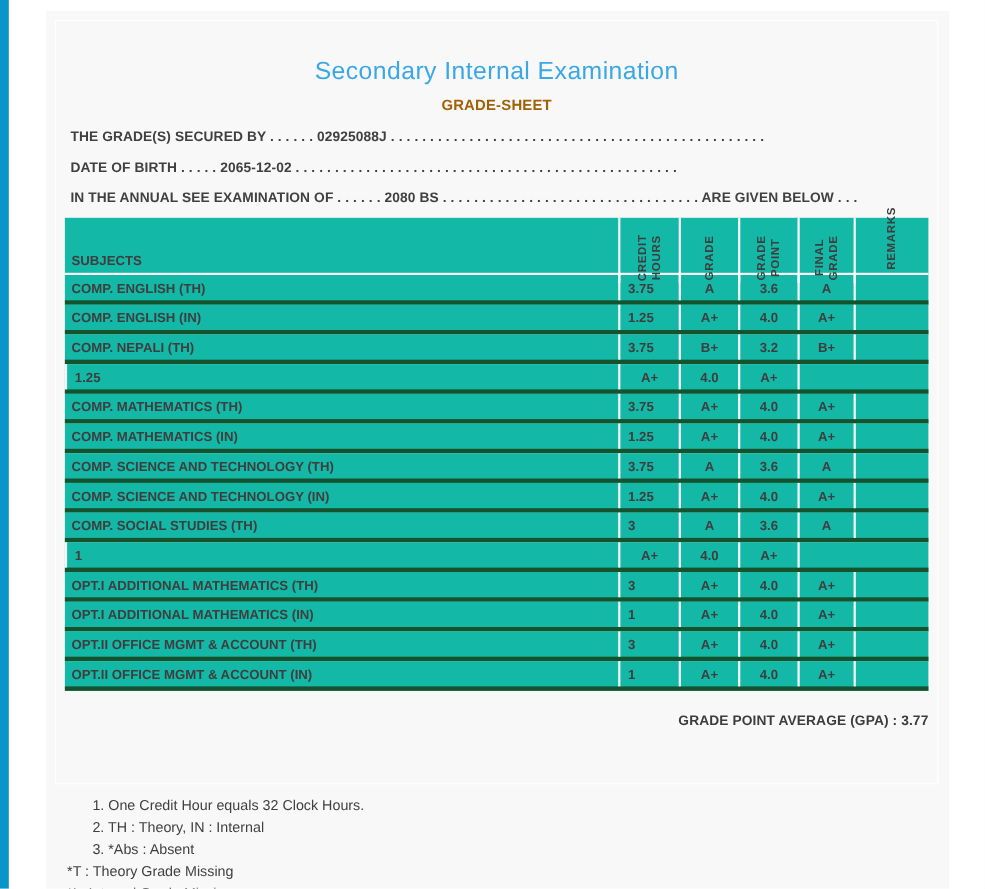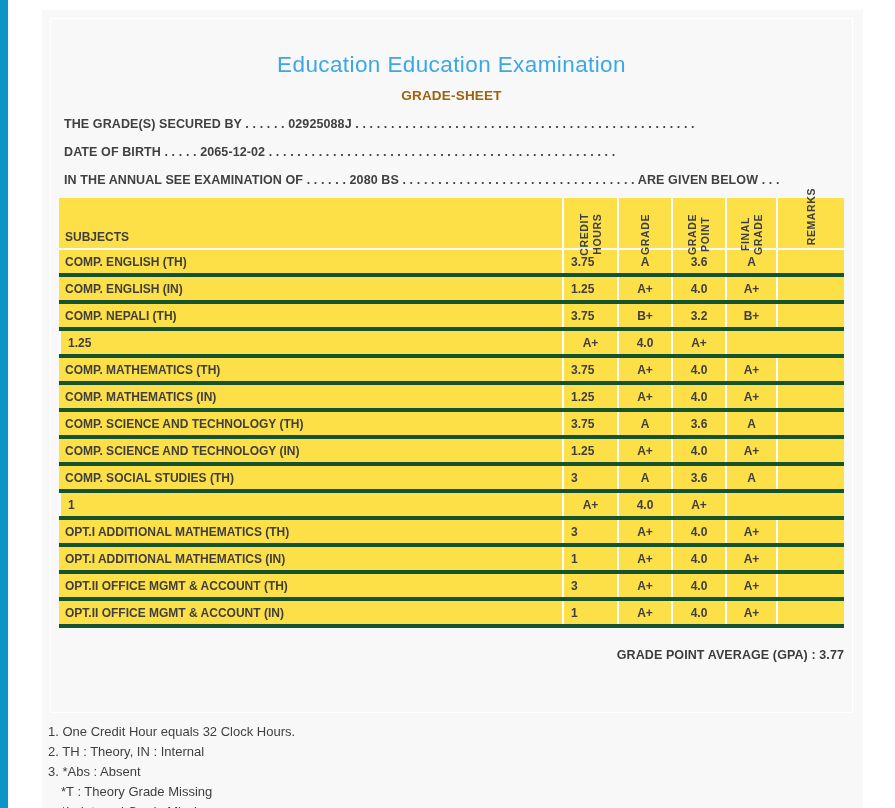--- a/index.html
+++ b/index.html
@@ -17,21 +17,21 @@
   .title { text-align:center; font-size:22.5px; line-height:28px; font-weight:400;
            color:#3aa7e6; letter-spacing:.4px; }
   .subtitle { text-align:center; font-size:13.5px; line-height:16px; font-weight:700;
               color:#a16207; margin-top:9px; letter-spacing:.2px; }
 
   .info { margin-top:6px; }
   .info-line { font-size:12.5px; line-height:28px; font-weight:700; color:#404040;
                padding-left:5px; white-space:nowrap; letter-spacing:.1px; }
 
   .grade-table { margin-top:4px; }
-  .trow { display:grid; grid-template-columns:1fr 55px 54px 54px 51px 68px; background:#fde047; }
+  .trow { display:grid; grid-template-columns:1fr 55px 54px 54px 51px 68px; background:#14b8a6; }
   .thead { height:52px; border-bottom:2px solid #fcfcfd; }
   .tbody-row { height:27px; border-bottom:4px solid #14532d; }
   .cell { display:flex; align-items:center; font-size:12px; font-weight:700; color:#3e3e3e; overflow:visible; }
   .cell.sep { border-left:2px solid #fcfcfd; }
   .cell.subject { padding-left:6px; }
   .cell.credit { padding-left:7px; justify-content:flex-start; }
   .cell.center { justify-content:center; }
 
   .hcell { position:relative; display:flex; justify-content:center; align-items:flex-end;
            padding-bottom:2px; overflow:visible; }
@@ -39,35 +39,35 @@
                     font-size:12px; font-weight:700; color:#3e3e3e; }
   .vh { writing-mode:vertical-rl; transform:rotate(180deg); white-space:pre-line;
         font-size:10.5px; line-height:13px; font-weight:700; color:#3e3e3e;
         letter-spacing:.6px; text-align:center; }
   .vh.overflow-down { position:relative; top:-10px; } 
 
   .gpa-line { margin-top:20px; text-align:right; font-size:12.5px; font-weight:700;
               color:#3c3c3c; letter-spacing:.1px; }
 
   .notes { position:absolute; left:6px; top:712px; width:780px; }
-  .note-line { font-size:13px; line-height:20px; font-weight:400; color:#3f3f3f; }
+  .note-line { font-size:13px; line-height:20px; font-weight:400; color:#3f3f3f;margin-left:36px; }
   .note-line.indent { margin-left:13px; }
 </style>
 </head>
 <body>
 
 <div class="page">
 
   <div class="accent-stripe"></div>
 
   <div class="outer-panel">
 
     <div class="inner-card">
 
-      <div class="title">Education Education Examination</div>
+      <div class="title">Secondary Internal Examination</div>
       <div class="subtitle">GRADE-SHEET</div>
 
       <div class="info">
         <div class="info-line">THE GRADE(S) SECURED BY . . . . . . 02925088J . . . . . . . . . . . . . . . . . . . . . . . . . . . . . . . . . . . . . . . . . . . . . . . .</div>
         <div class="info-line">DATE OF BIRTH . . . . . 2065-12-02 . . . . . . . . . . . . . . . . . . . . . . . . . . . . . . . . . . . . . . . . . . . . . . . . .</div>
         <div class="info-line">IN THE ANNUAL SEE EXAMINATION OF . . . . . . 2080 BS . . . . . . . . . . . . . . . . . . . . . . . . . . . . . . . . . ARE GIVEN BELOW . . .</div>
       </div>
 
       <div class="grade-table">
         <div class="trow thead">

